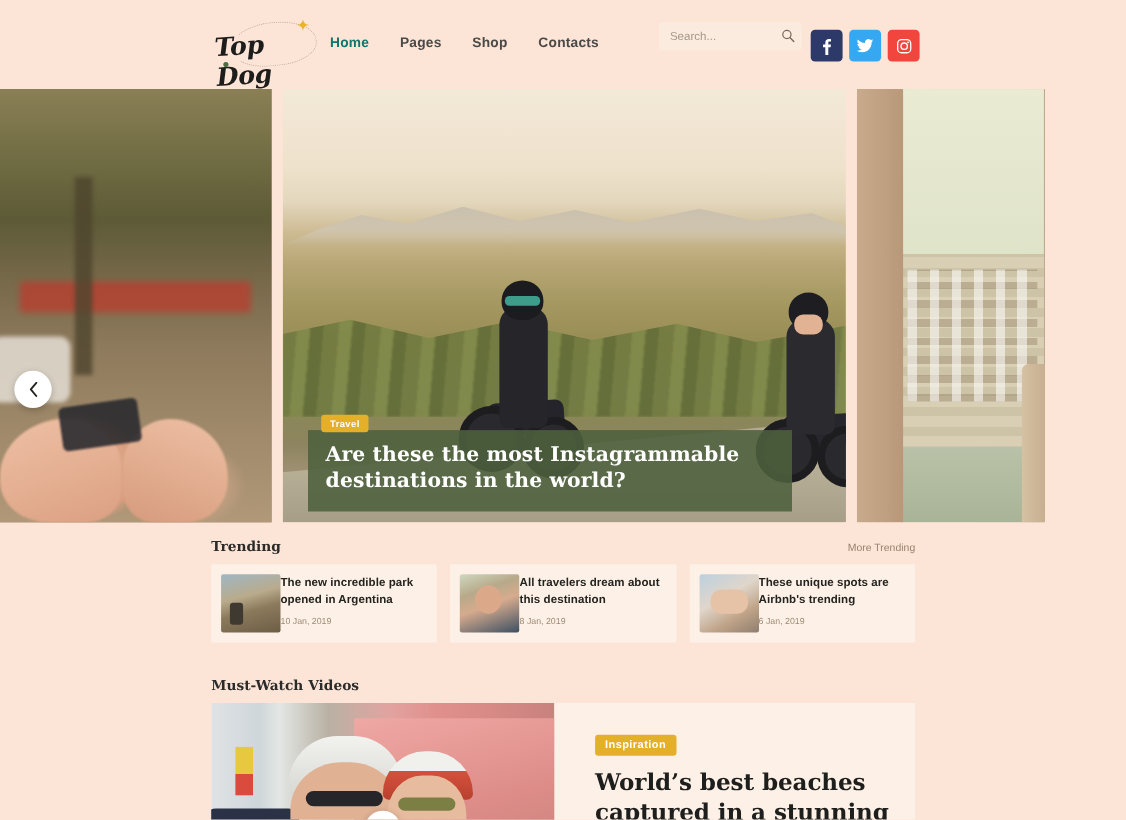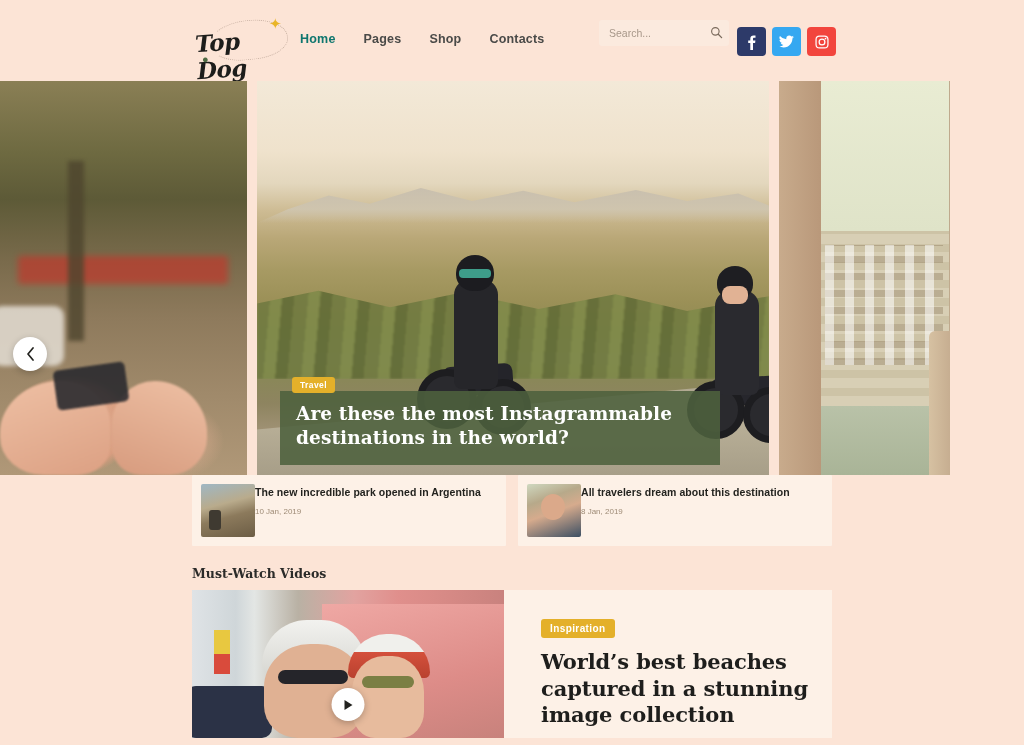--- a/index.html
+++ b/index.html
@@ -296,21 +296,21 @@
   .t3 { background: linear-gradient(150deg, #bcd0de 0%, #e0d6cb 40%, #c0a489 70%, #8e7e6e 100%); }
   .t3::after { content:""; position:absolute; left:10px; top:14px; width:34px; height:22px; background:#e6c2a6; border-radius:10px; }
   .card-body { flex: 1; padding-top: 1px; }
   .card-title {
     font-size: 10.5px; font-weight: 700; color: #23231f;
     line-height: 1.42; letter-spacing: .05px;
   }
   .card-date { font-size: 8px; color: #9e8b76; margin-top: 7px; }
 
   
-  .mw-head { padding: 20px 0 9px 0; }
+  .mw-head { padding: 31px 0 9px 0; }
   .mw-panel {
     background: #fdf1e7; display: flex; height: 148px; overflow: hidden;
   }
   .mw-video { width: 312px; height: 148px; position: relative; overflow: hidden; }
   .vid-art {
     position: absolute; inset: 0;
     background: linear-gradient(to right,
       #dfe3e6 0%, #cfd6d9 14%, #e3e6e4 20%, #b9b1a4 34%,
       #e2a3a0 52%, #e08f8c 66%, #d98b87 78%, #c9827e 100%);
   }
@@ -483,34 +483,45 @@
       </svg>
     </div>
     <div class="arrow next">
       <svg width="9" height="14" viewBox="0 0 9 14">
         <polyline points="2,1 7,7 2,13" fill="none" stroke="#23231f" stroke-width="1.7" stroke-linecap="round" stroke-linejoin="round"></polyline>
       </svg>
     </div>
   </div>
 
   <div class="section">
+    <div class="trending-head">
+      <div class="sec-title">Trending</div>
+      <a href="#" class="more-link">More Trending</a>
+    </div>
 
     <div class="cards">
       <div class="card">
         <div class="thumb t1"></div>
         <div class="card-body">
           <div class="card-title">The new incredible park opened in Argentina</div>
           <div class="card-date">10 Jan, 2019</div>
         </div>
       </div>
       <div class="card">
         <div class="thumb t2"></div>
         <div class="card-body">
           <div class="card-title">All travelers dream about this destination</div>
           <div class="card-date">8 Jan, 2019</div>
+        </div>
+      </div>
+      <div class="card">
+        <div class="thumb t3"></div>
+        <div class="card-body">
+          <div class="card-title">These unique spots are Airbnb's trending</div>
+          <div class="card-date">6 Jan, 2019</div>
         </div>
       </div>
     </div>
 
     <div class="mw-head">
       <div class="sec-title">Must-Watch Videos</div>
     </div>
 
     <div class="mw-panel">
       <div class="mw-video">

